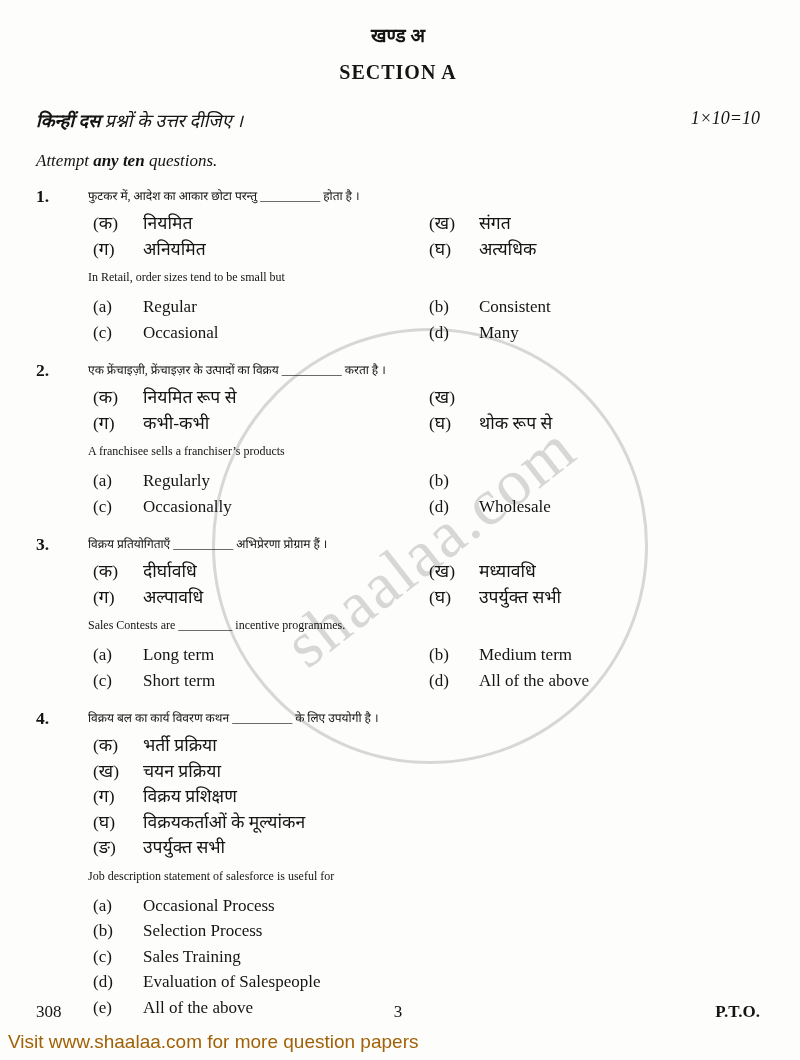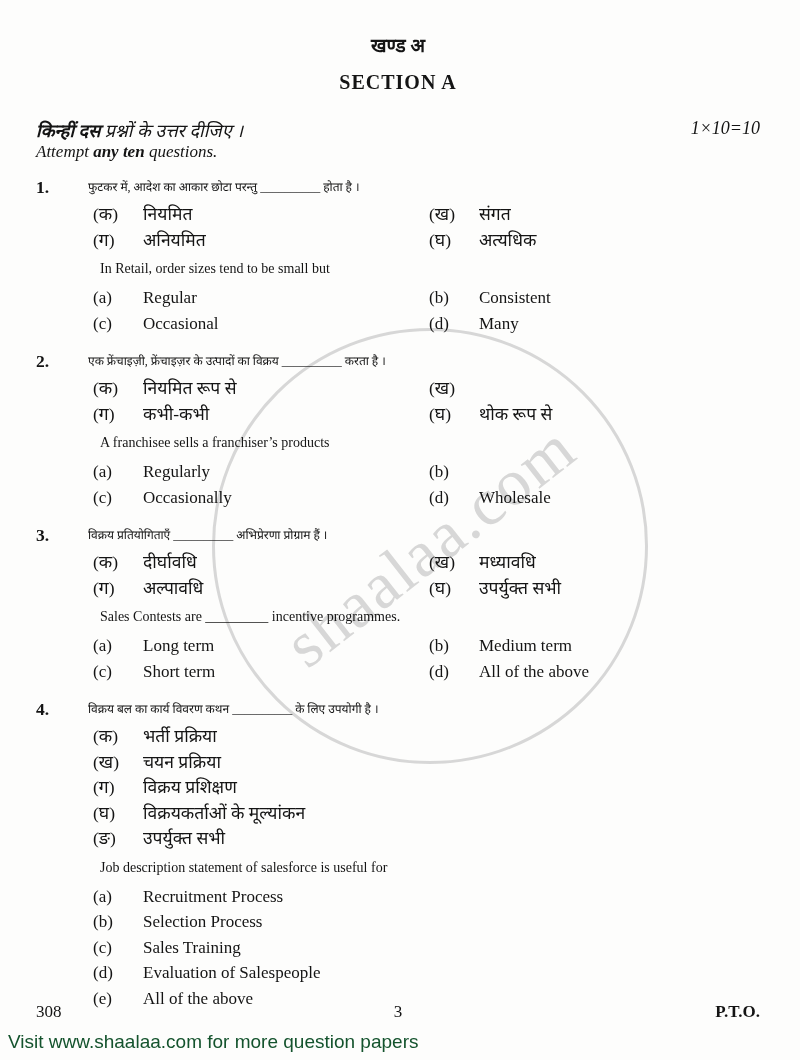--- a/index.html
+++ b/index.html
@@ -4,21 +4,21 @@
 <style>
   * { margin:0; padding:0; box-sizing:border-box; }
   html,body { width:800px; height:1060px; }
   body {
     position:relative;
     background:#fdfdfc;
     color:#141414;
     font-family:"Liberation Serif", serif;
     overflow:hidden;
   }
-  .page { position:relative; z-index:1; padding:32px 40px 0 36px; }
+  .page { position:relative; z-index:1; padding:22px 40px 0 36px; }
 
   
   .wm-circle {
     position:absolute; z-index:0;
     left:212px; top:328px; width:436px; height:436px;
     border:3px solid rgba(130,130,130,0.30);
     border-radius:50%;
     display:flex; align-items:center; justify-content:center;
   }
   .wm-text {
@@ -26,28 +26,28 @@
     font-size:66px; letter-spacing:2px;
     color:rgba(110,110,110,0.26);
     font-family:"Liberation Serif", serif;
     white-space:nowrap;
   }
 
   .center { text-align:center; }
   .kand { font-size:19px; font-weight:bold; margin-bottom:13px; }
   .section-en { font-size:20px; font-weight:bold; letter-spacing:1px; margin-bottom:24px; }
 
-  .instr-row { display:flex; justify-content:space-between; font-size:18px; font-style:italic; margin-bottom:0; }
+  .instr-row { display:flex; justify-content:space-between; font-size:18px; font-style:italic; margin-bottom:19px; }
   .instr-en { font-size:17px; font-style:italic; margin-bottom:6px; }
 
   .q { display:flex; margin-top:13px; }
   .qnum { width:52px; flex:none; font-weight:bold; font-size:17.5px; line-height:25px; }
   .qbody { flex:1; }
   .hindi-text { font-size:12px; line-height:25px; margin-bottom:2px; }
-  .english-text { font-size:14px; line-height:25px; margin:3px 12px 4px; }
+  .english-text { font-size:12px; line-height:25px; margin:3px 0 4px; }
 
   .opt-grid { display:grid; grid-template-columns:336px auto; padding-left:5px; }
   .opt-list { padding-left:5px; }
   .opt { display:flex; line-height:25.5px; font-size:17.5px; }
   .opt.en { font-size:17px; }
   .olabel { width:50px; flex:none; }
   .otext { flex:1; }
 
   .footer-row {
     position:absolute; z-index:1;
@@ -55,21 +55,21 @@
     display:flex; font-size:17px;gap:40px;
   }
   .footer-row .fl { flex:1; text-align:left; }
   .footer-row .fc { flex:1; text-align:center; }
   .footer-row .fr { flex:1; text-align:right; font-weight:bold; }
 
   .banner {
     position:absolute; z-index:1;
     left:8px; top:1031px;
     font-family:"Liberation Sans", sans-serif;
-    font-size:19px; color:#14532d;
+    font-size:19px; color:#a16207;
     white-space:nowrap;
   }
 </style>
 </head>
 <body>
 
 <div class="wm-circle">
   <div class="wm-text">shaalaa.com</div>
 </div>
 
@@ -237,21 +237,21 @@
           </div>
         <div class="opt">
             <span class="olabel">(ङ)</span>
             <span class="otext">उपर्युक्त सभी</span>
           </div>
       </div>
       <div class="english-text">Job description statement of salesforce is useful for</div>
       <div class="opt-list">
         <div class="opt en">
             <span class="olabel">(a)</span>
-            <span class="otext">Recruitment Process</span>
+            <span class="otext">Occasional Process</span>
           </div>
         <div class="opt en">
             <span class="olabel">(b)</span>
             <span class="otext">Selection Process</span>
           </div>
         <div class="opt en">
             <span class="olabel">(c)</span>
             <span class="otext">Sales Training</span>
           </div>
         <div class="opt en">

